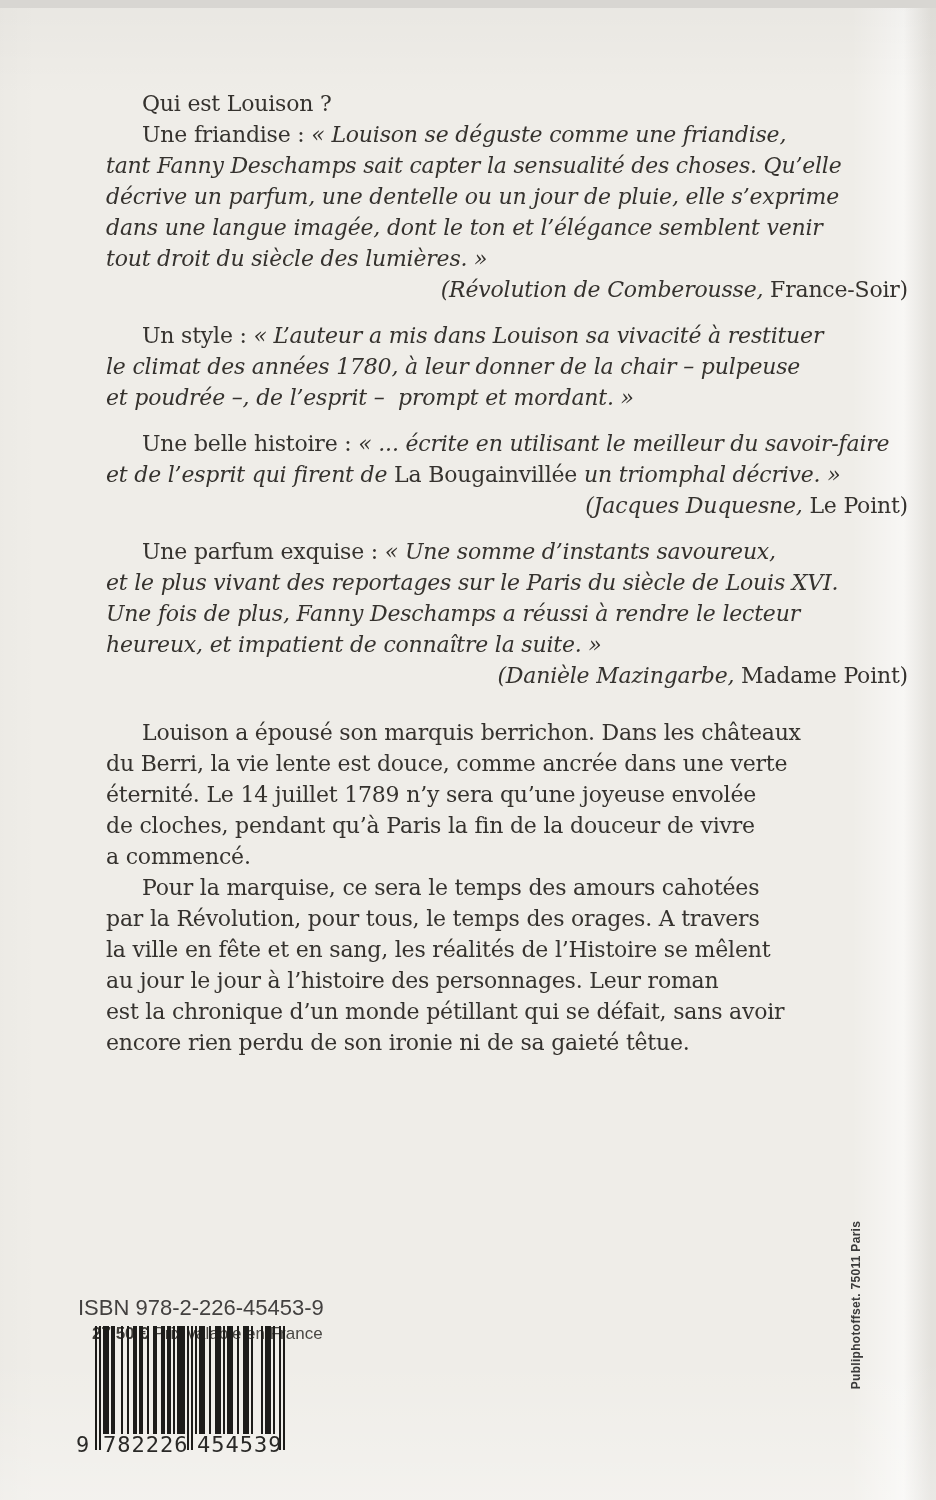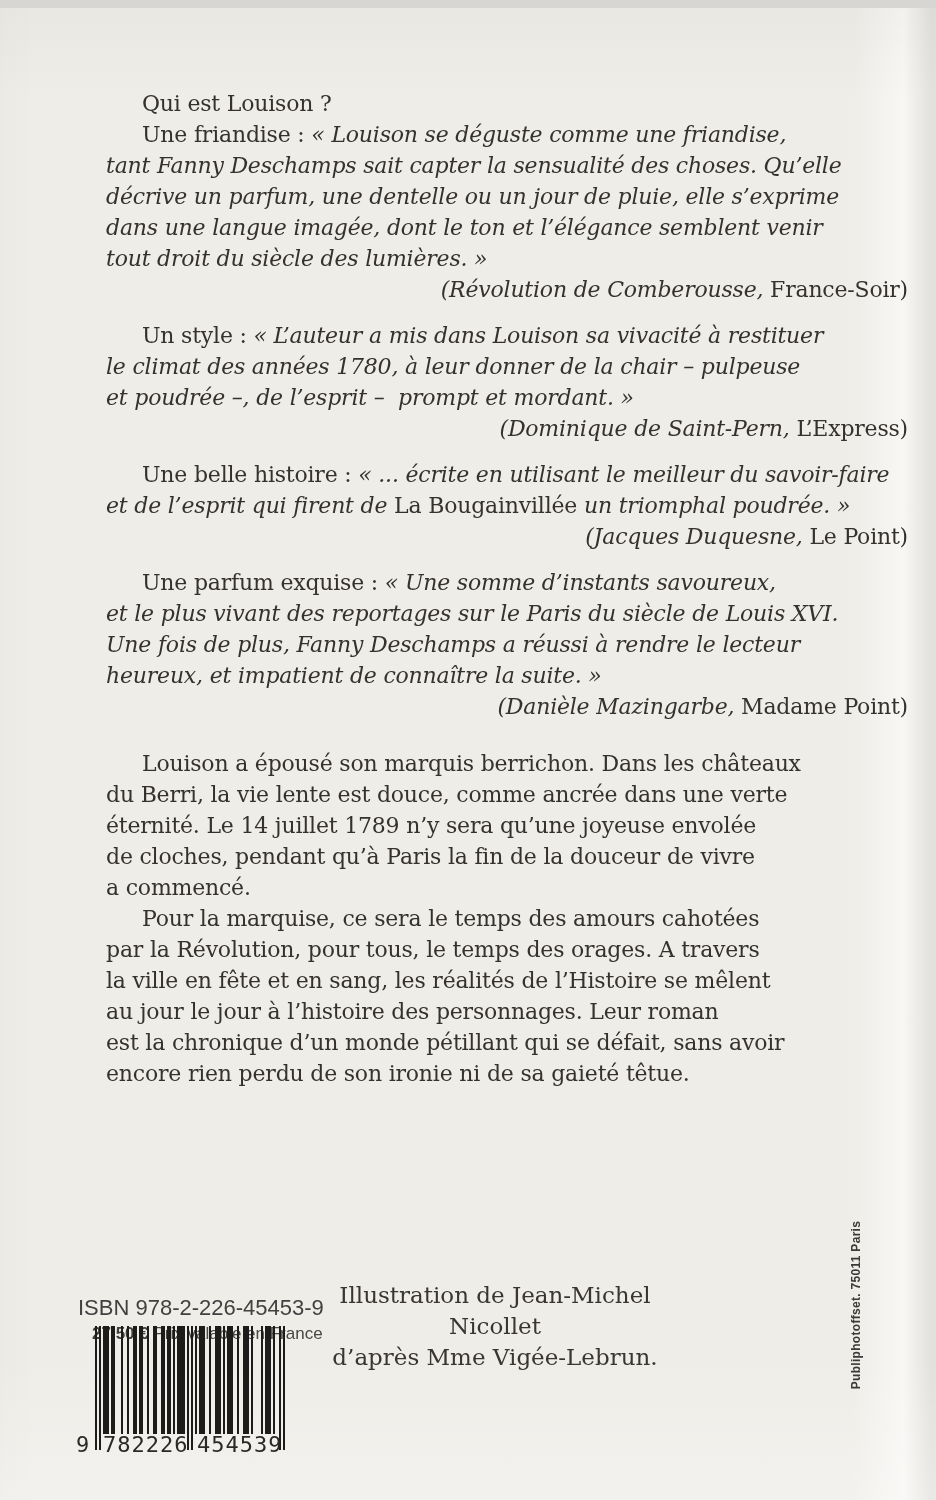--- a/index.html
+++ b/index.html
@@ -79,24 +79,23 @@
     <p class="indent"><span>Une friandise : </span><span class="q ml">« Louison se déguste comme une friandise,
 tant Fanny Deschamps sait capter la sensualité des choses. Qu’elle
 décrive un parfum, une dentelle ou un jour de pluie, elle s’exprime
 dans une langue imagée, dont le ton et l’élégance semblent venir
 tout droit du siècle des lumières. »</span></p>
     <p class="attr"><span class="q">(Révolution de Comberousse,</span><span> France-Soir)</span></p>
 
     <p class="indent gap"><span>Un style : </span><span class="q ml">« L’auteur a mis dans Louison sa vivacité à restituer
 le climat des années 1780, à leur donner de la chair – pulpeuse
 et poudrée –, de l’esprit –  prompt et mordant. »</span></p>
-    <p class="attr"><span class="q">(Dominique de Saint-Pern,</span><span> L’Express)</span></p>
 
     <p class="indent gap"><span>Une belle histoire : </span><span class="q ml">« ... écrite en utilisant le meilleur du savoir-faire
-et de l’esprit qui firent de </span><span>La Bougainvillée</span><span class="q ml"> un triomphal poudrée. »</span></p>
+et de l’esprit qui firent de </span><span>La Bougainvillée</span><span class="q ml"> un triomphal décrive. »</span></p>
     <p class="attr"><span class="q">(Jacques Duquesne,</span><span> Le Point)</span></p>
 
     <p class="indent gap"><span>Une parfum exquise : </span><span class="q ml">« Une somme d’instants savoureux,
 et le plus vivant des reportages sur le Paris du siècle de Louis XVI.
 Une fois de plus, Fanny Deschamps a réussi à rendre le lecteur
 heureux, et impatient de connaître la suite. »</span></p>
     <p class="attr"><span class="q">(Danièle Mazingarbe,</span><span> Madame Point)</span></p>
 
     <div class="synopsis">
       <p class="indent ml">Louison a épousé son marquis berrichon. Dans les châteaux
@@ -215,20 +214,16 @@
         <span style="height: 124px; background: transparent;"></span>
         <span style="height: 124px; background: rgb(29, 28, 26);"></span>
       </div>
     <div class="bc-digits">
       <span class="bc-d9">9</span>
       <span class="bc-g1">782226</span>
       <span class="bc-g2">454539</span>
     </div>
   </div>
 
-  <div class="illus-credit">
-    <div>Illustration de Jean-Michel Nicollet</div>
-    <div>d’après Mme Vigée-Lebrun.</div>
-  </div>
 
   <div class="printer-credit">Publiphotoffset. 75011 Paris</div>
 
 </div>
 
 </body></html>

